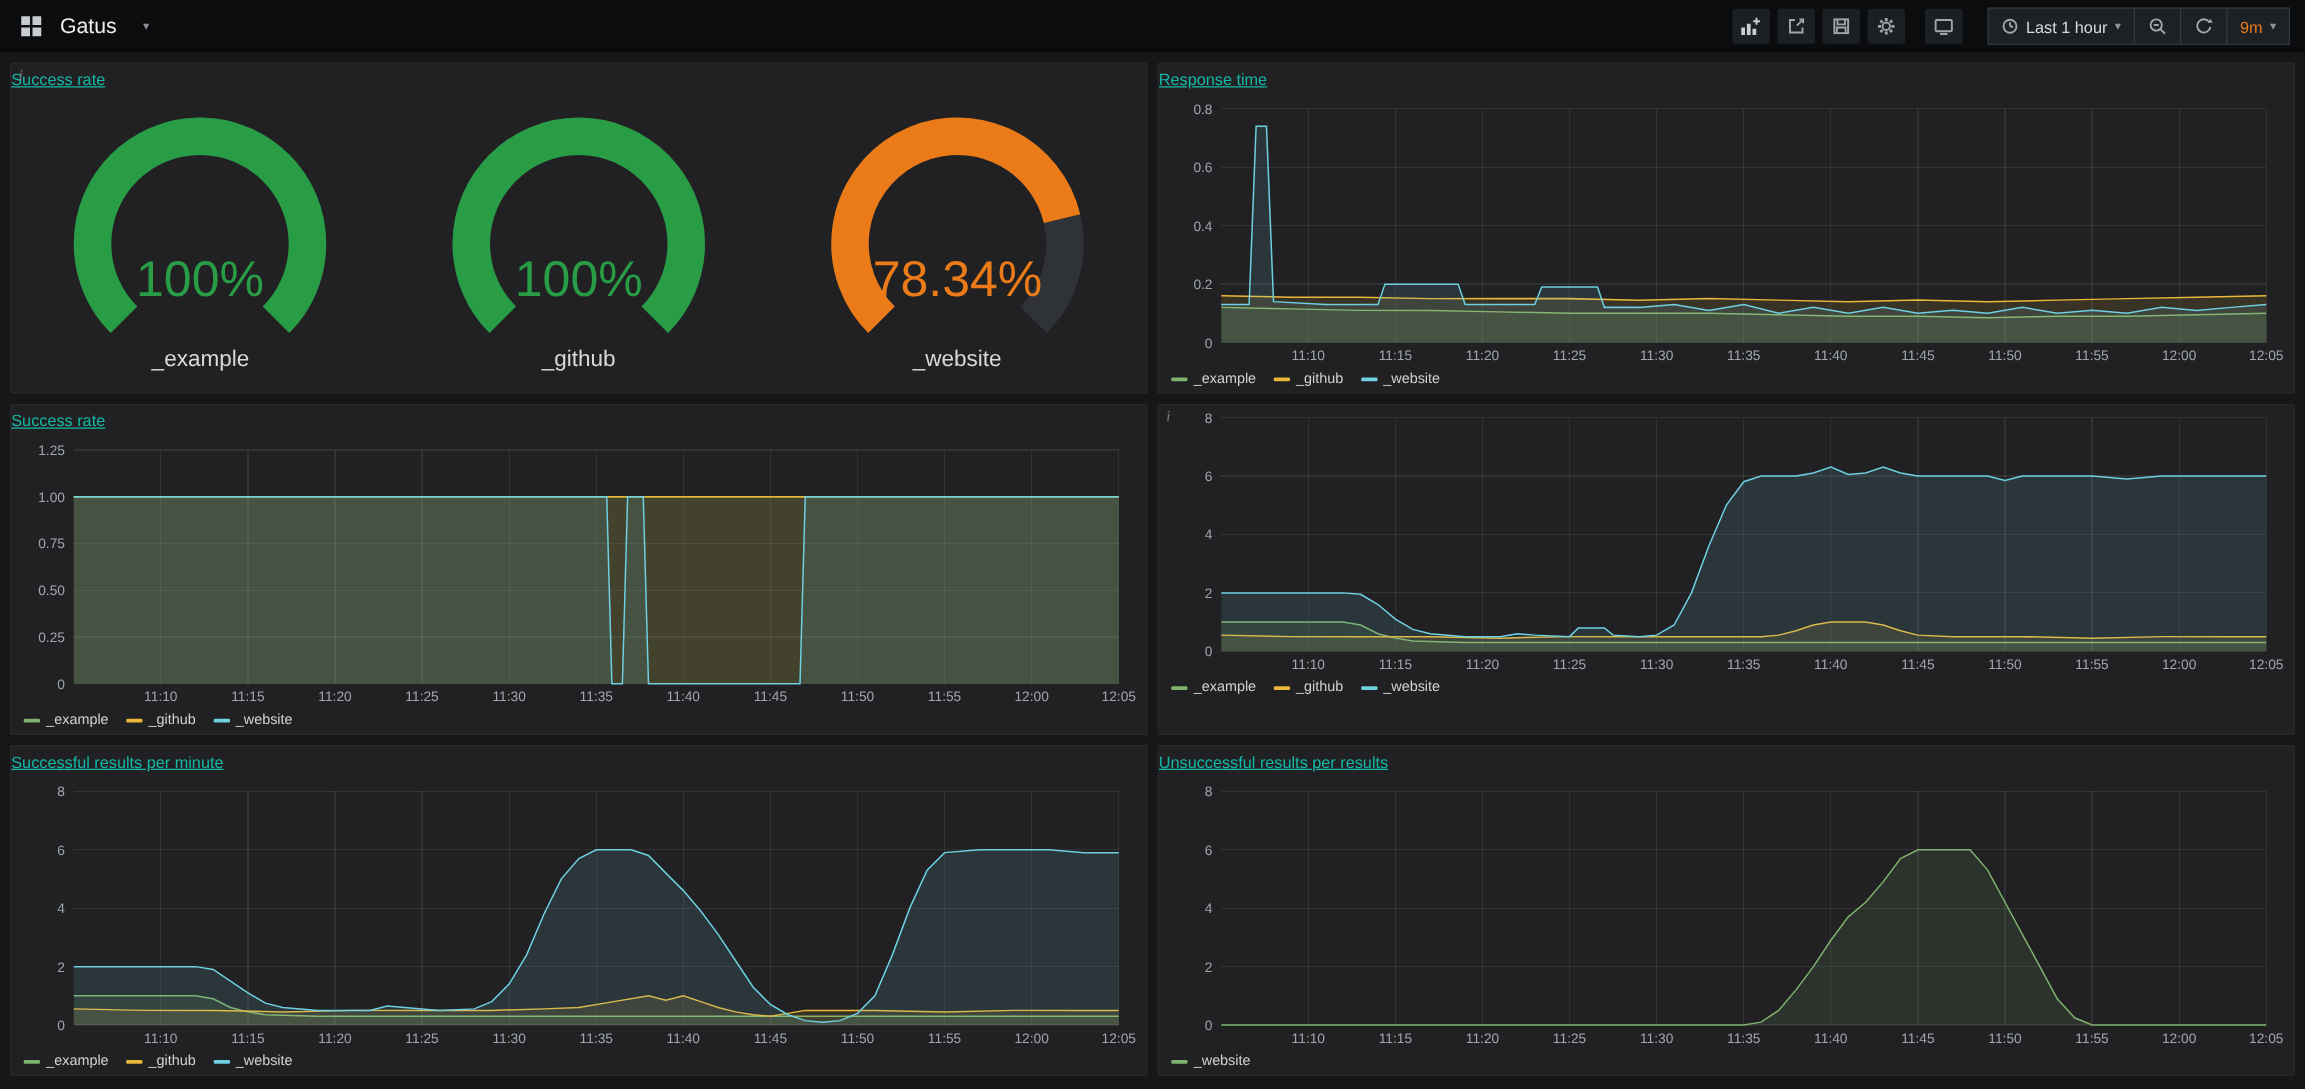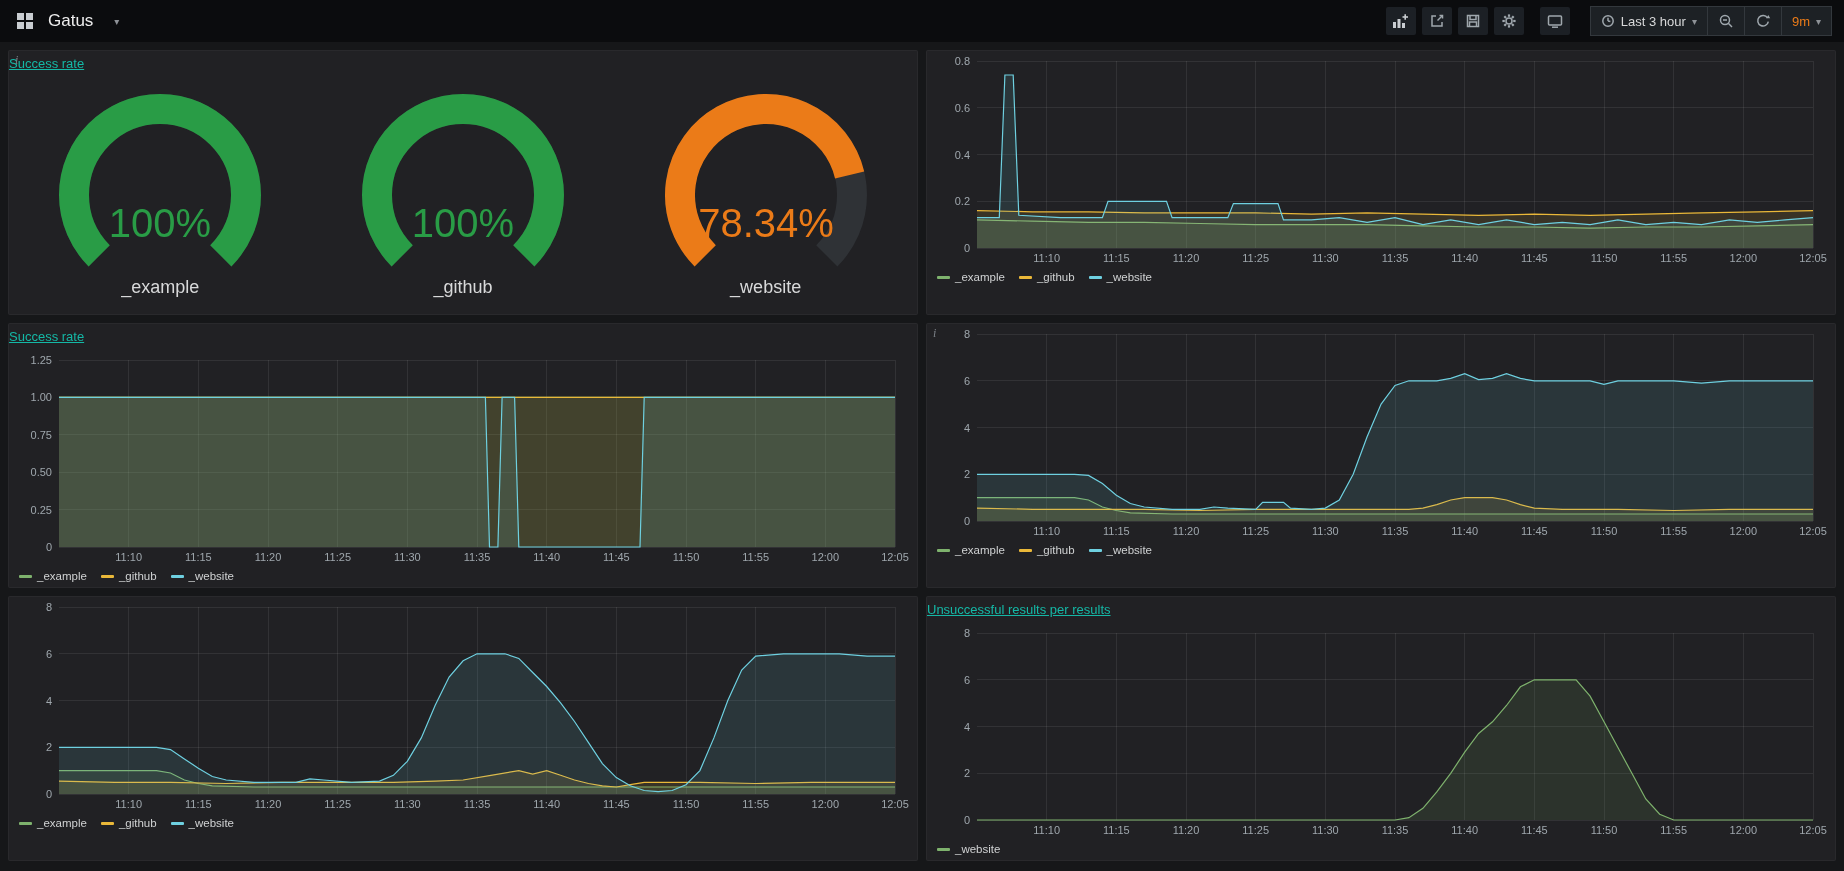--- a/index.html
+++ b/index.html
@@ -116,21 +116,21 @@
         <line x1="5" y1="14.2" x2="11" y2="14.2" class="nav-ico"></line>
       </svg>
     </button>
     <div class="time-group">
       <button class="time-btn">
         <svg width="14" height="14">
           <circle cx="7" cy="7" r="5.2" class="nav-ico"></circle>
           <line x1="7" y1="7" x2="7" y2="3.8" class="nav-ico"></line>
           <line x1="7" y1="7" x2="9.4" y2="7.6" class="nav-ico"></line>
         </svg>
-        <span>Last 3 hour</span>
+        <span>Last 1 hour</span>
         <span class="caret">▾</span>
       </button>
       <button class="time-btn">
         <svg width="16" height="16">
           <circle cx="7" cy="7" r="4.5" class="nav-ico"></circle>
           <line x1="10.3" y1="10.3" x2="14" y2="14" class="nav-ico"></line>
           <line x1="5" y1="7" x2="9" y2="7" class="nav-ico"></line>
         </svg>
       </button>
       <button class="time-btn">
@@ -174,20 +174,21 @@
             <path d="M 89.19 164.81 A 86 86 0 1 1 210.81 164.81" stroke="#2f3236" stroke-width="30" fill="none"></path>
             <path d="M 89.19 164.81 A 86 86 0 1 1 233.63 83.95" stroke="#eb7b18" stroke-width="30" fill="none"></path>
             <text x="150" y="146" text-anchor="middle" class="gauge-value" fill="#eb7b18">78.34%</text>
           </svg>
           <div class="gauge-label">_website</div>
         </div>
       </div>
   </div>
 
   <div class="panel">
+    <div class="panel-title">Response time</div>
     <div class="chart-body"><svg width="892" height="217">
           <line x1="111.66666666666666" y1="10" x2="111.66666666666666" y2="197" class="grid"></line>
           <text x="111.66666666666666" y="211" text-anchor="middle" class="tick">11:10</text>
           <line x1="181.33333333333331" y1="10" x2="181.33333333333331" y2="197" class="grid"></line>
           <text x="181.33333333333331" y="211" text-anchor="middle" class="tick">11:15</text>
           <line x1="251" y1="10" x2="251" y2="197" class="grid"></line>
           <text x="251" y="211" text-anchor="middle" class="tick">11:20</text>
           <line x1="320.66666666666663" y1="10" x2="320.66666666666663" y2="197" class="grid"></line>
           <text x="320.66666666666663" y="211" text-anchor="middle" class="tick">11:25</text>
           <line x1="390.33333333333337" y1="10" x2="390.33333333333337" y2="197" class="grid"></line>
@@ -355,20 +356,21 @@
           <span>_github</span>
         </span>
         <span class="legend-item">
           <span class="legend-mark" style="background: rgb(110, 208, 224);"></span>
           <span>_website</span>
         </span>
       </div>
   </div>
 
   <div class="panel">
+    <div class="panel-title">Successful results per minute</div>
     <div class="chart-body"><svg width="892" height="217">
           <line x1="111.66666666666666" y1="10" x2="111.66666666666666" y2="197" class="grid"></line>
           <text x="111.66666666666666" y="211" text-anchor="middle" class="tick">11:10</text>
           <line x1="181.33333333333331" y1="10" x2="181.33333333333331" y2="197" class="grid"></line>
           <text x="181.33333333333331" y="211" text-anchor="middle" class="tick">11:15</text>
           <line x1="251" y1="10" x2="251" y2="197" class="grid"></line>
           <text x="251" y="211" text-anchor="middle" class="tick">11:20</text>
           <line x1="320.66666666666663" y1="10" x2="320.66666666666663" y2="197" class="grid"></line>
           <text x="320.66666666666663" y="211" text-anchor="middle" class="tick">11:25</text>
           <line x1="390.33333333333337" y1="10" x2="390.33333333333337" y2="197" class="grid"></line>

